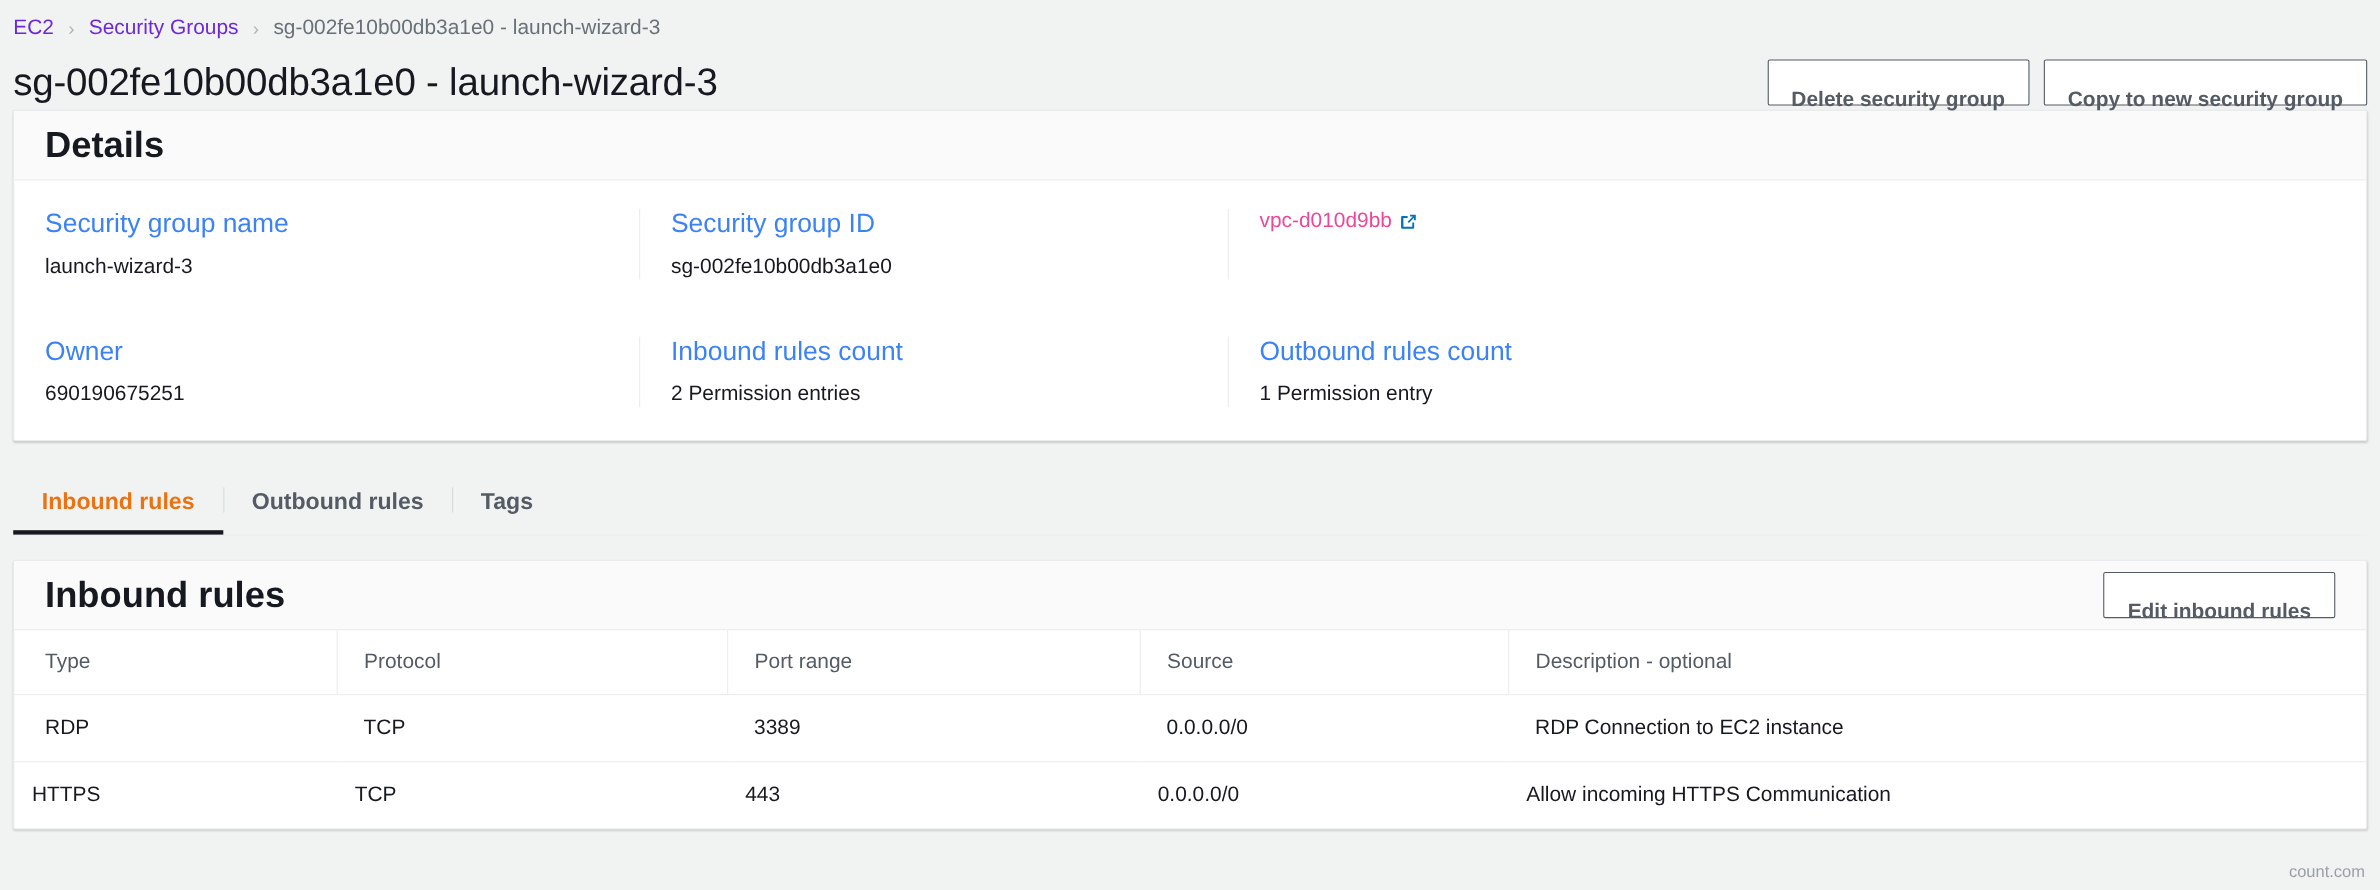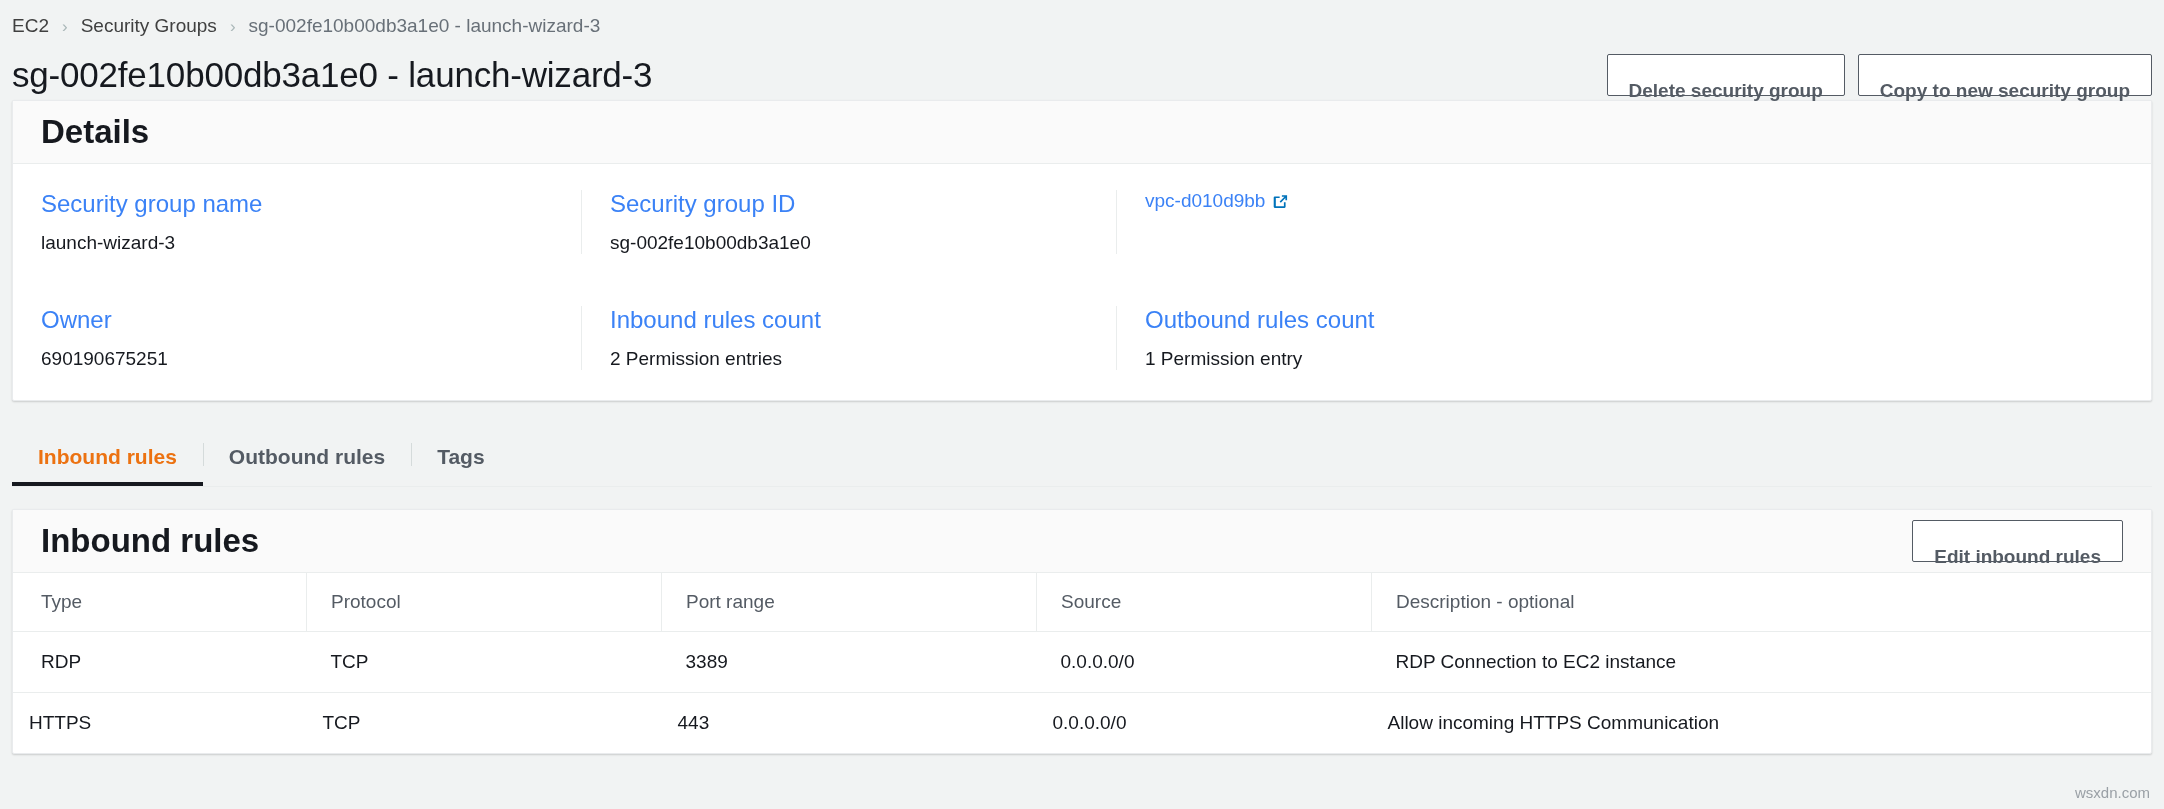--- a/index.html
+++ b/index.html
@@ -17,21 +17,21 @@
 
   
   .breadcrumb {
     display: flex;
     align-items: center;
     padding: 12px 0 0 12px;
     height: 28px;
     font-size: 19px;
   }
   .crumb-link {
-    color: #404040;
+    color: #6d28d9;
     text-decoration: none;
     cursor: pointer;
     white-space: nowrap;
     text-align: center;
   }
   .crumb-current {
     color: #687078;
     white-space: nowrap;
   }
   .crumb-sep {
@@ -131,21 +131,21 @@
     color: #3b82f6;
     margin-bottom: 14px;
     white-space: nowrap;
   }
   .detail-value {
     font-size: 19px;
     color: #16191f;
     white-space: nowrap;
   }
   .link-value {
-    color: #3b82f6;
+    color: #ec4899;
     text-decoration: none;
     cursor: pointer;
     display: inline-flex;
     align-items: center;
     gap: 7px;
     text-align: center;
   }
   .ext-icon {
     display: inline-block;
     width: 17px;
@@ -345,13 +345,13 @@
         <td>HTTPS</td>
         <td>TCP</td>
         <td>443</td>
         <td>0.0.0.0/0</td>
         <td>Allow incoming HTTPS Communication</td>
       </tr>
     </tbody>
   </table>
 </section>
 
-<div class="watermark">wsxdn.com</div>
+<div class="watermark">count.com</div>
 
 </body></html>

